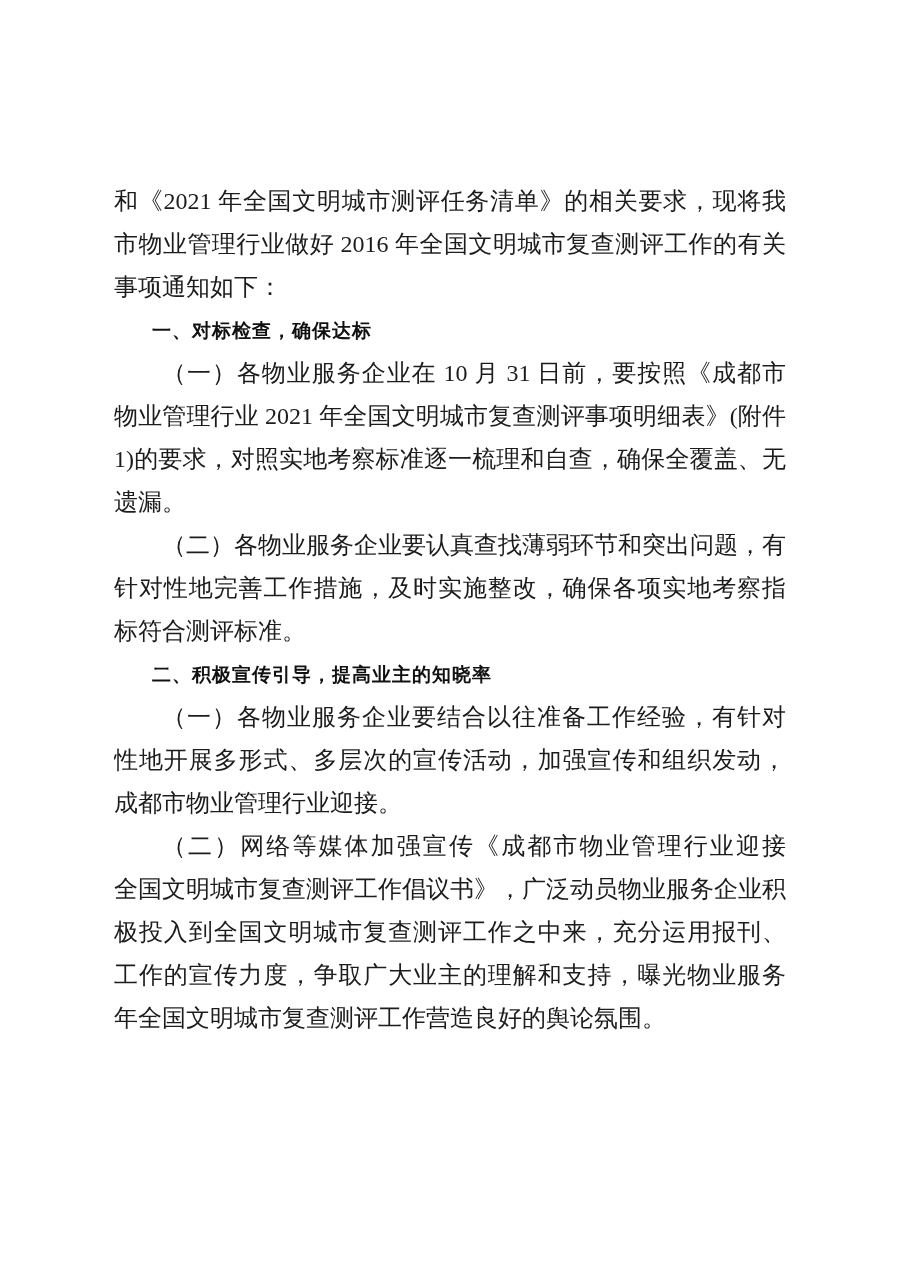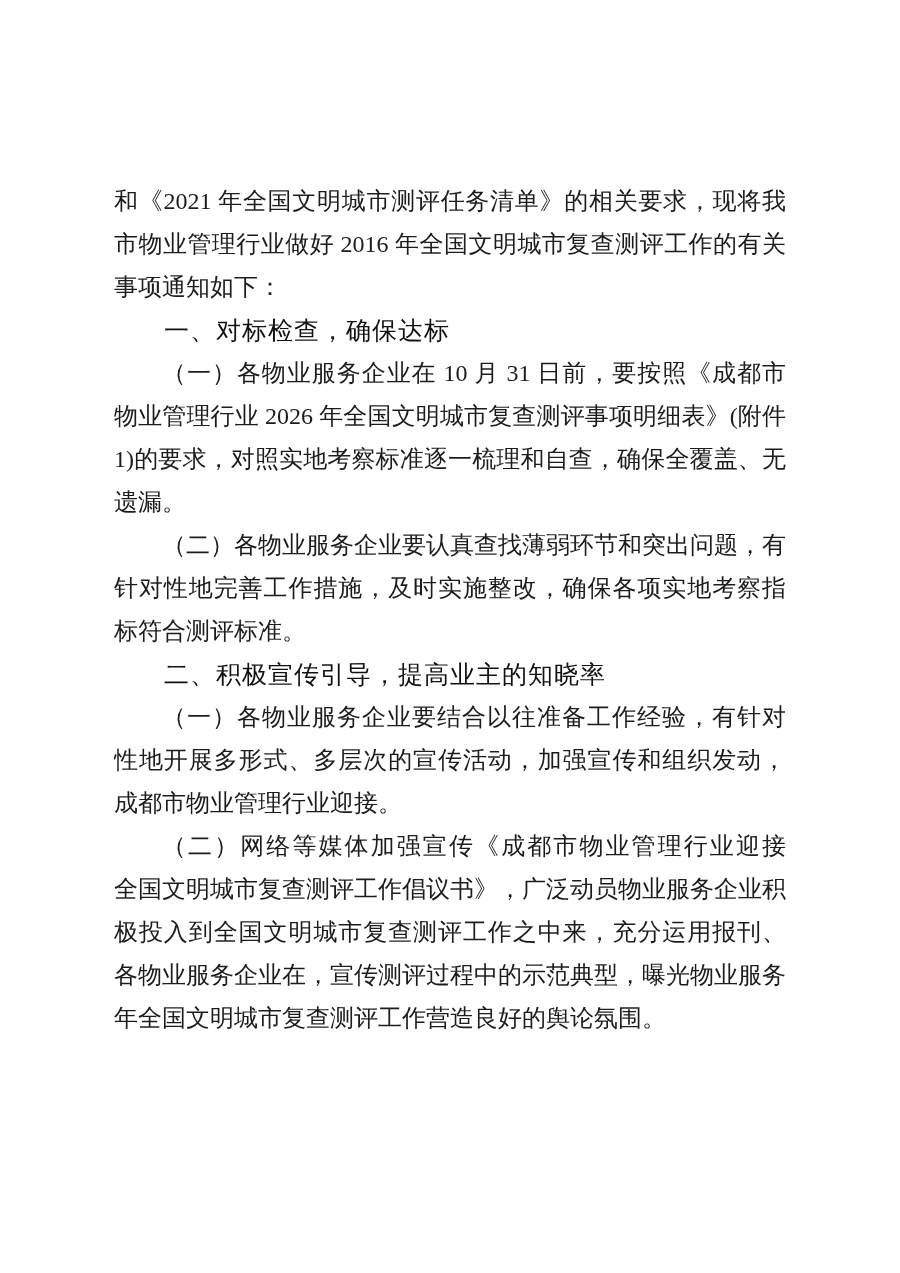--- a/index.html
+++ b/index.html
@@ -34,22 +34,22 @@
     text-align: justify;
     text-align-last: justify;
     overflow: hidden;
     height: 43px;
   }
   .line.indent {
     text-indent: 2em;
   }
   .line.heading {
     font-family: "Liberation Sans", "DejaVu Sans", sans-serif;
-    font-weight: 400;
-    font-size: 25px;
+    font-weight: 700;
+    font-size: 19px;
     letter-spacing: 1px;
     color: #111111;
   }
   .footer {
     position: absolute;
     left: 136px;
     top: 1152px;
     font-size: 24px;
     line-height: 32px;
     color: #2a2a2a;
@@ -59,33 +59,33 @@
 </head>
 <body>
 
 <div class="page">
   <main class="content">
     <div class="line full">和《2021 年全国文明城市测评任务清单》的相关要求，现将我</div>
     <div class="line full">市物业管理行业做好 2016 年全国文明城市复查测评工作的有关</div>
     <div class="line">事项通知如下：</div>
     <div class="line heading indent">一、对标检查，确保达标</div>
     <div class="line full indent">（一）各物业服务企业在 10 月 31 日前，要按照《成都市</div>
-    <div class="line full">物业管理行业 2026 年全国文明城市复查测评事项明细表》(附件</div>
+    <div class="line full">物业管理行业 2021 年全国文明城市复查测评事项明细表》(附件</div>
     <div class="line full">1)的要求，对照实地考察标准逐一梳理和自查，确保全覆盖、无</div>
     <div class="line">遗漏。</div>
     <div class="line full indent">（二）各物业服务企业要认真查找薄弱环节和突出问题，有</div>
     <div class="line full">针对性地完善工作措施，及时实施整改，确保各项实地考察指</div>
     <div class="line">标符合测评标准。</div>
     <div class="line heading indent">二、积极宣传引导，提高业主的知晓率</div>
     <div class="line full indent">（一）各物业服务企业要结合以往准备工作经验，有针对</div>
     <div class="line full">性地开展多形式、多层次的宣传活动，加强宣传和组织发动，</div>
     <div class="line">成都市物业管理行业迎接。</div>
     <div class="line full indent">（二）网络等媒体加强宣传《成都市物业管理行业迎接</div>
     <div class="line full">全国文明城市复查测评工作倡议书》，广泛动员物业服务企业积</div>
     <div class="line full">极投入到全国文明城市复查测评工作之中来，充分运用报刊、</div>
-    <div class="line full">各物业服务企业在，宣传测评过程中的示范典型，曝光物业服务</div>
+    <div class="line full">工作的宣传力度，争取广大业主的理解和支持，曝光物业服务</div>
     <div class="line">年全国文明城市复查测评工作营造良好的舆论氛围。</div>
   </main>
 
   <footer class="footer">
     <span>— 2 —</span>
   </footer>
 </div>
 
 </body></html>

